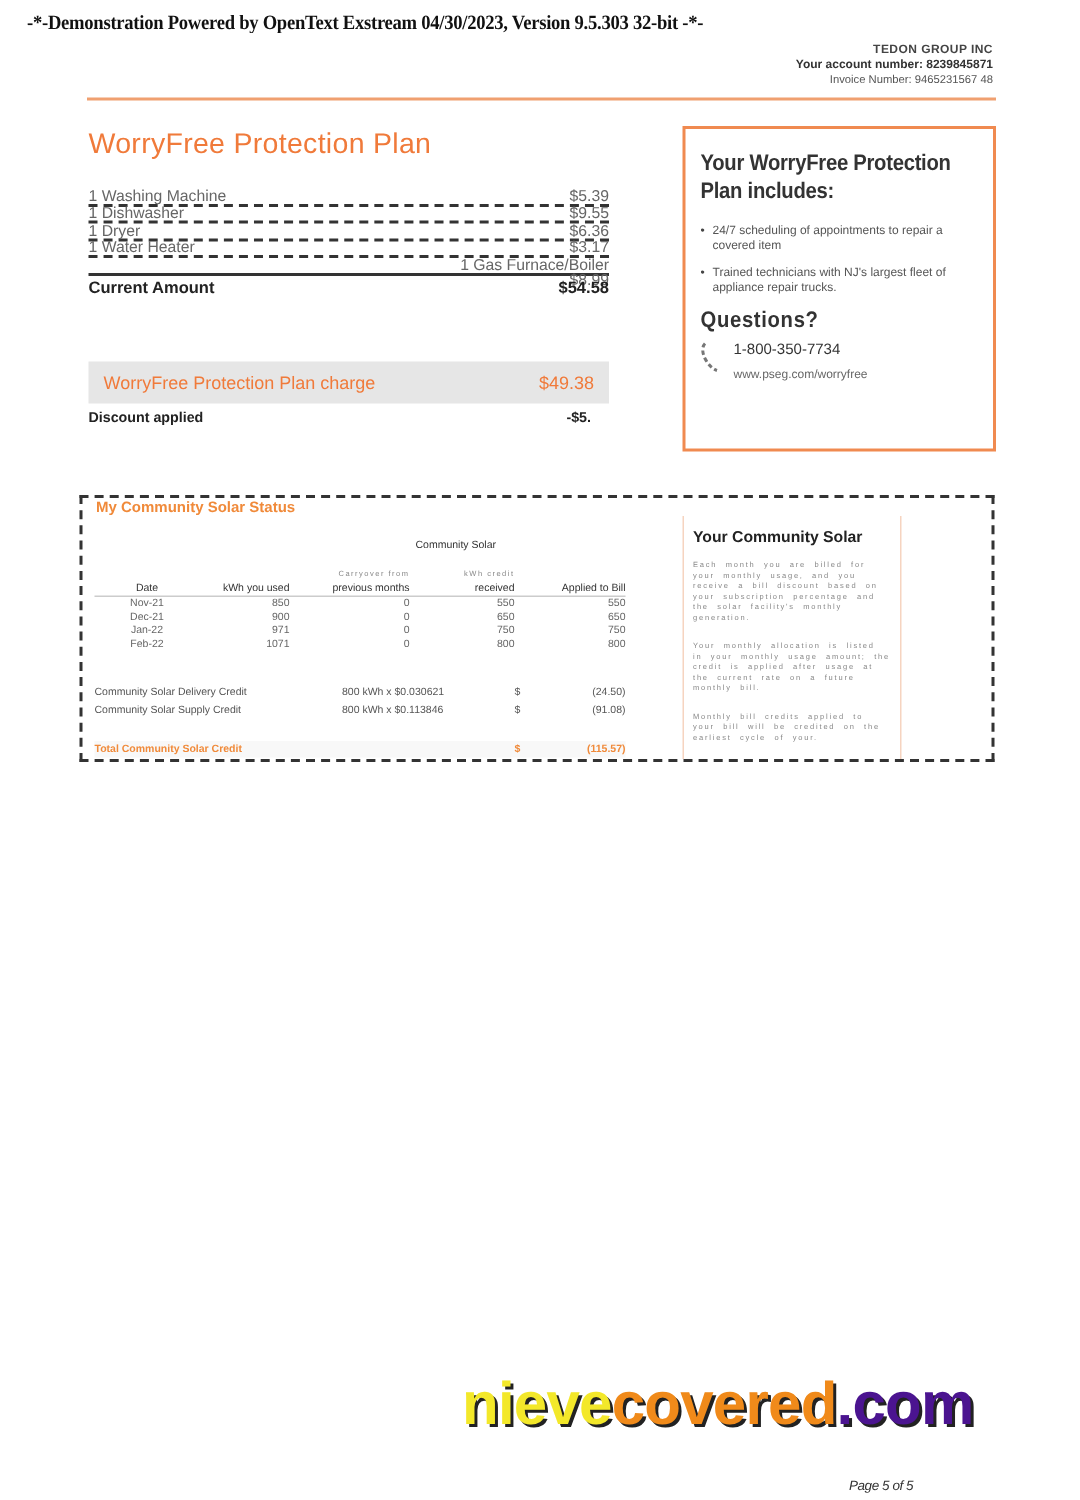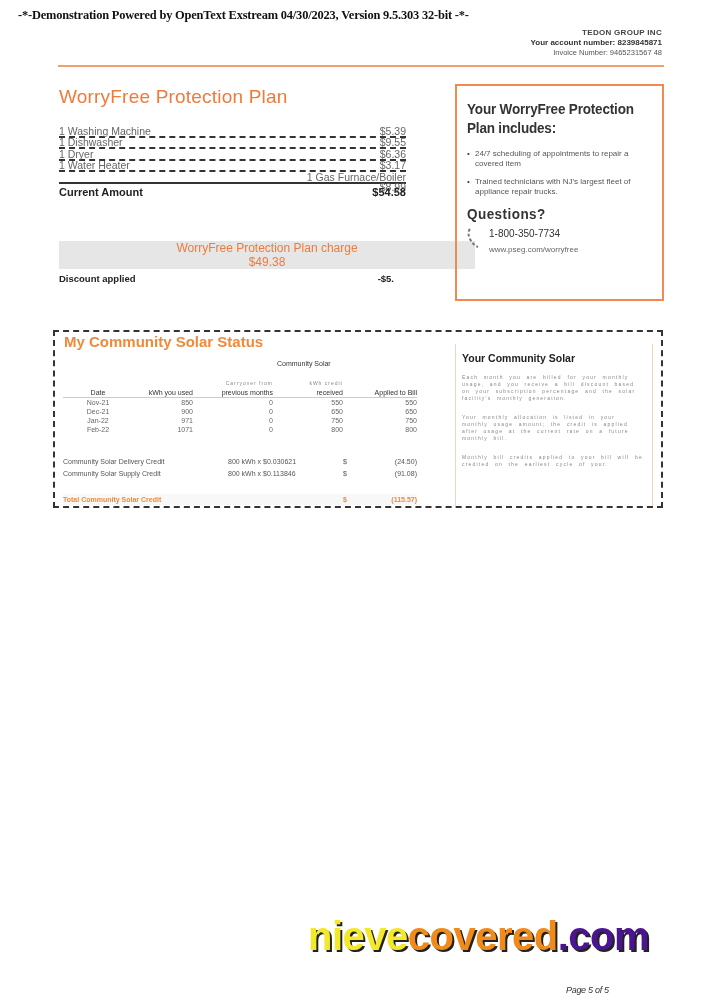--- a/index.html
+++ b/index.html
@@ -17,59 +17,59 @@
 
   
   .wf-title { position: absolute; left: 59px; top: 86px; font-size: 19px; color: #f07a3a; font-weight: normal; letter-spacing: 0.2px; }
   .wf-items { position: absolute; left: 59px; top: 126px; width: 347px; }
   .wf-row { display: flex; justify-content: space-between; align-items: flex-end; height: 11.5px; font-size: 10.5px; color: #666; border-bottom: 2px dashed #333; line-height: 10px; }
   .wf-row.bold-italic .wf-name { font-weight: bold; font-style: italic; color: #111; }
   .wf-row.bold-italic .wf-price { font-weight: bold; color: #111; }
   .wf-row.last { border-bottom: 2px solid #333; flex-direction: column; }
   .wf-current { display: flex; justify-content: space-between; font-size: 11px; font-weight: bold; color: #222; margin-top: 2px; }
 
-  .wf-charge { position: absolute; left: 59px; top: 241px; width: 416px; height: 28px; background: #e6e6e6; display: flex; justify-content: space-between; align-items: center; padding: 0 10px; color: #f07a3a; font-size: 12px; flex-direction: column; }
+  .wf-charge { position: absolute; left: 59px; top: 241px; width: 347px; height: 28px; background: #e6e6e6; display: flex; justify-content: space-between; align-items: center; padding: 0 10px; color: #f07a3a; font-size: 12px; }
   .wf-discount { position: absolute; left: 59px; top: 273px; width: 335px; display: flex; justify-content: space-between; font-size: 9.5px; font-weight: bold; color: #222; }
 
   
   .wf-box { position: absolute; left: 455px; top: 84px; width: 209px; height: 217px; border: 2px solid #f08a50; padding: 13px 10px 0 10px; }
   .wf-box-title { font-size: 15px; font-weight: bold; color: #333; line-height: 19px; letter-spacing: -0.2px; transform: scaleX(0.9); transform-origin: left; white-space: nowrap; }
   .wf-box ul { list-style: none; margin-top: 12px; }
   .wf-box li { position: relative; font-size: 8px; color: #555; line-height: 10px; padding-left: 8px; margin-bottom: 8px; }
   .wf-box li .bullet { position: absolute; left: 0; top: 0; font-size: 8px; color: #444; }
   .wf-q { font-size: 15px; font-weight: bold; color: #333; margin-top: 2px; letter-spacing: 0.5px; transform: scaleX(0.9); transform-origin: left; }
   .wf-contact { display: flex; margin-top: 6px; }
   .wf-phone-icon { width: 16px; font-size: 12px; color: #777; line-height: 12px; }
   .wf-contact-text { margin-left: 6px; }
   .wf-phone { font-size: 10px; color: #333; }
   .wf-url { font-size: 8px; color: #666; margin-top: 6px; }
 
   
   .cs-box { position: absolute; left: 53px; top: 330px; width: 610px; height: 178px; border: 2px dashed #333; }
-  .cs-title { position: absolute; left: 9px; top: 1px; font-size: 15px; font-weight: bold; color: #f08a3a; }
+  .cs-title { position: absolute; left: 9px; top: 1px; font-size: 10px; font-weight: bold; color: #f08a3a; }
   .cs-group-label { position: absolute; left: 222px; top: 28px; font-size: 7px; color: #333; }
   .cs-table { position: absolute; left: 8px; top: 40px; width: 354px; font-size: 7px; color: #555; }
   .cs-head { display: flex; height: 26px; border-bottom: 1px solid #ccc; align-items: flex-end; }
   .cs-head div { font-weight: normal; color: #333; line-height: 9px; }
   .cs-head .sub { color: #888; font-size: 5px; display: block; letter-spacing: 1px; }
   .c-date { width: 70px; text-align: center; }
   .c-kwh { width: 60px; text-align: right; }
   .c-prev { width: 80px; text-align: right; }
   .c-recv { width: 70px; text-align: right; }
   .c-app { width: 74px; text-align: right; }
   .cs-row { display: flex; height: 9px; line-height: 9px; color: #666; }
   .cs-credits { position: absolute; left: 8px; top: 124px; width: 354px; font-size: 7px; color: #555; }
   .cs-credit-row { display: flex; height: 12px; line-height: 12px; }
   .cc-label { width: 165px; }
   .cc-calc { width: 115px; }
   .cc-dollar { width: 25px; }
   .cc-amt { width: 49px; text-align: right; }
   .cs-total { position: absolute; left: 8px; top: 162px; width: 354px; display: flex; font-size: 7px; font-weight: bold; color: #f08a3a; background: #f8f8f8; height: 11px; line-height: 11px; }
 
-  .cs-panel { position: absolute; left: 400px; top: 12px; width: 198px; height: 162px; border-left: 1px solid #f6d4c0; border-right: 1px solid #f6d4c0; padding: 8px 6px; }
+  .cs-panel { position: absolute; left: 400px; top: 12px; width: 146px; height: 162px; border-left: 1px solid #f6d4c0; border-right: 1px solid #f6d4c0; padding: 8px 6px; }
   .cs-panel-title { font-size: 10.5px; font-weight: bold; color: #222; }
   .cs-panel p { font-size: 5px; color: #888; line-height: 7px; margin-top: 12px; letter-spacing: 1.2px; word-spacing: 3px; }
   .cs-panel p.first { margin-top: 10px; }
 
   
   .watermark { position: absolute; left: 308px; top: 914px; font-size: 40px; font-weight: bold; letter-spacing: -0.5px; text-shadow: 2px 2px 0 #222; white-space: nowrap; }
   .watermark .w1 { color: #f3e82a; }
   .watermark .w2 { color: #f08a1a; }
   .watermark .w3 { color: #4b1490; margin-top: 16px; }
 

